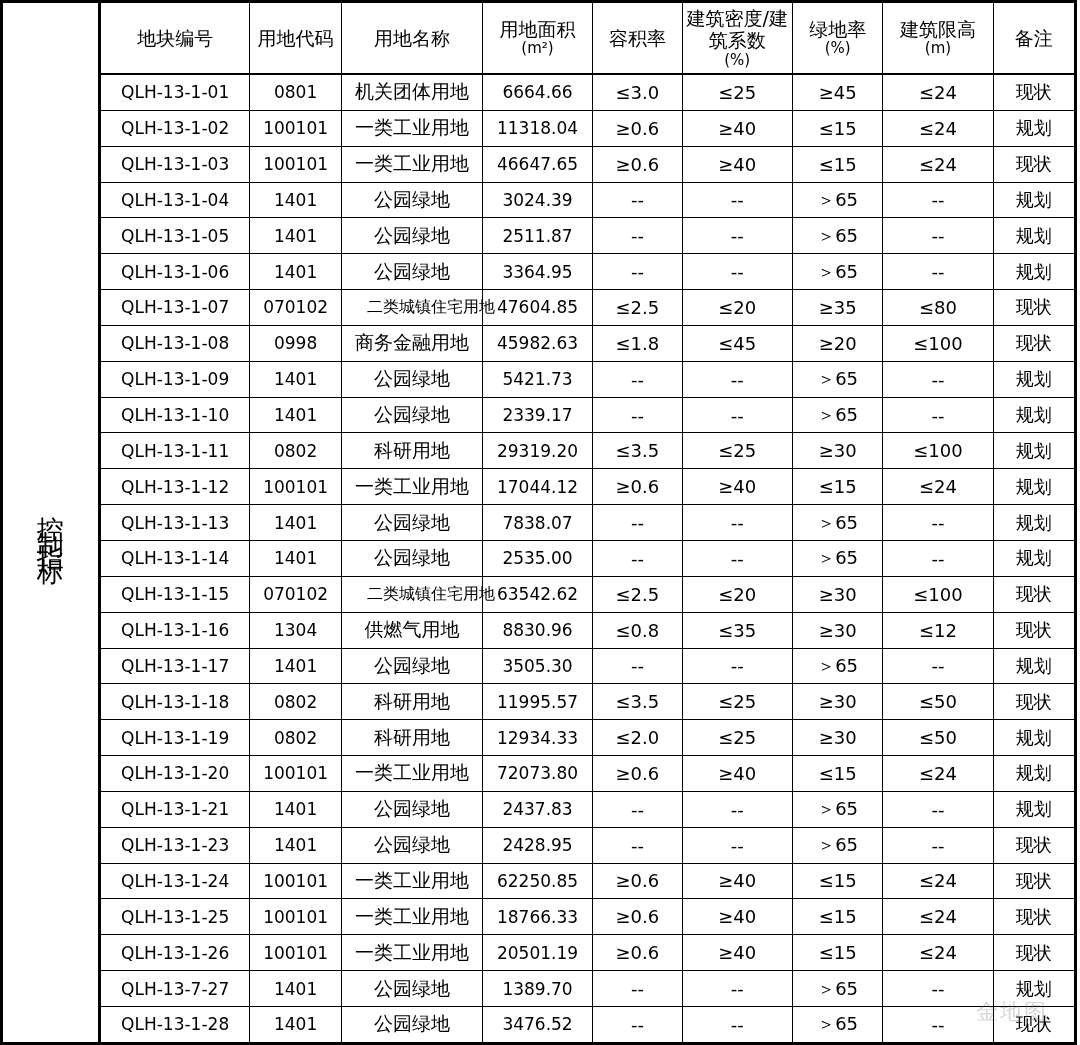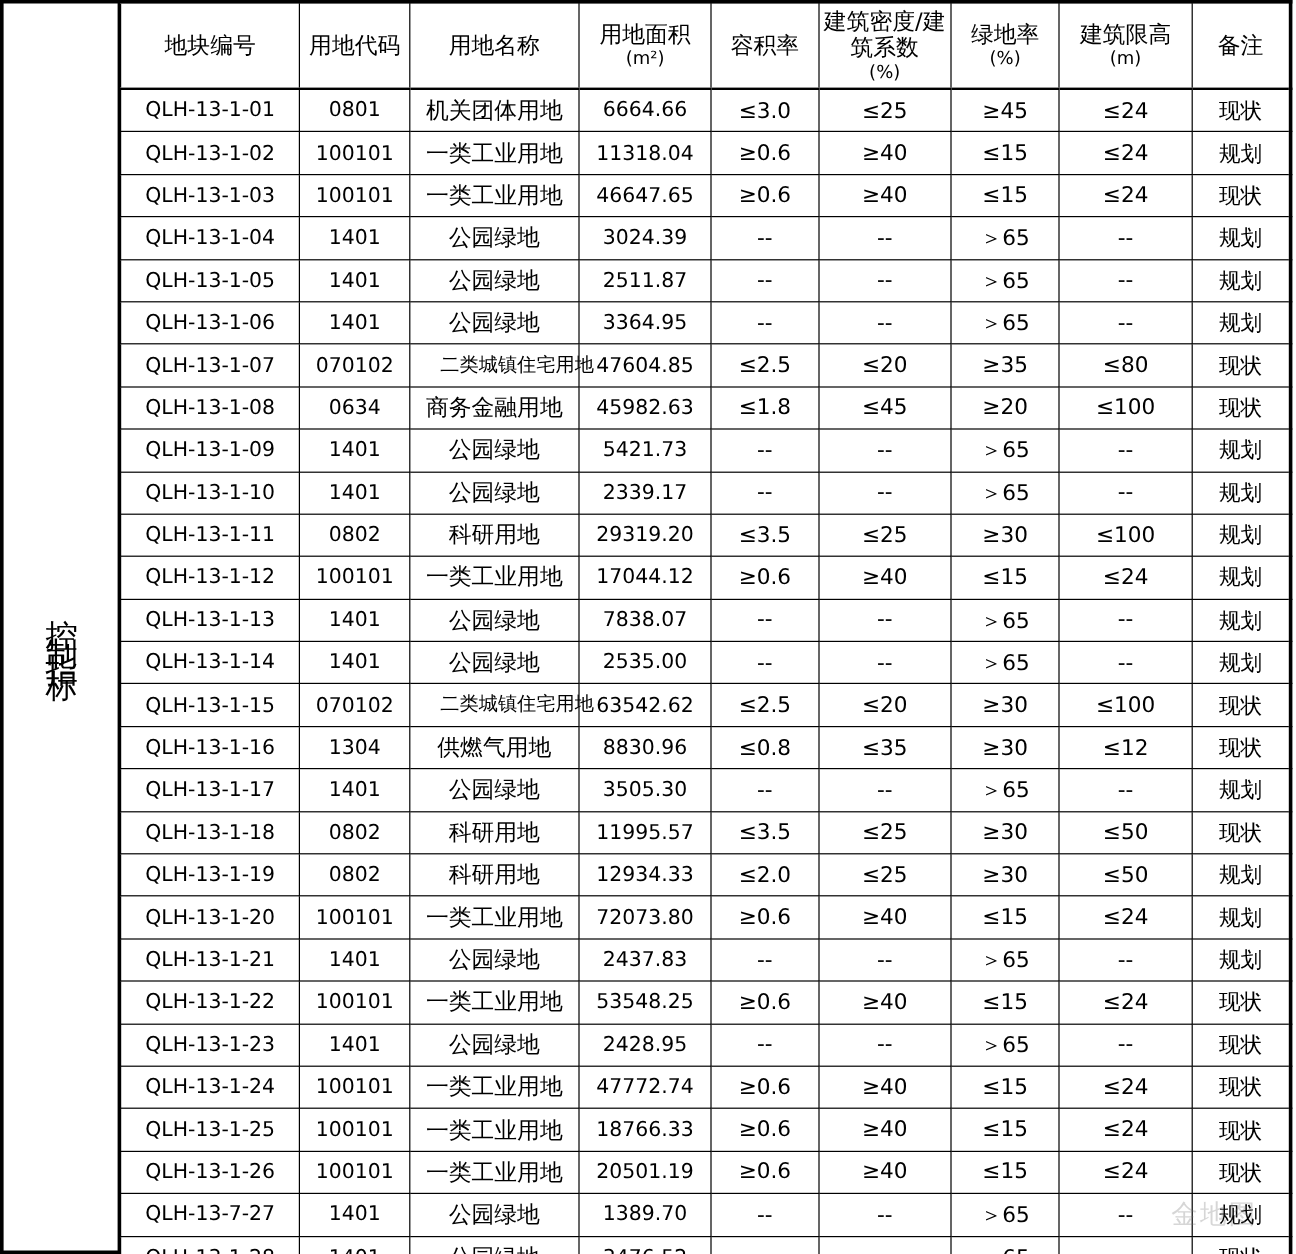--- a/index.html
+++ b/index.html
@@ -252,21 +252,21 @@
             <td class="c-name small">二类城镇住宅用地</td>
             <td class="c-area">47604.85</td>
             <td class="c-val">≤2.5</td>
             <td class="c-val">≤20</td>
             <td class="c-val">≥35</td>
             <td class="c-val">≤80</td>
             <td class="c-note">现状</td>
           </tr>
           <tr>
             <td class="c-id">QLH-13-1-08</td>
-            <td class="c-code">0634</td>
+            <td class="c-code">0998</td>
             <td class="c-name">商务金融用地</td>
             <td class="c-area">45982.63</td>
             <td class="c-val">≤1.8</td>
             <td class="c-val">≤45</td>
             <td class="c-val">≥20</td>
             <td class="c-val">≤100</td>
             <td class="c-note">现状</td>
           </tr>
           <tr>
             <td class="c-id">QLH-13-1-09</td>
@@ -405,46 +405,35 @@
             <td class="c-code">1401</td>
             <td class="c-name">公园绿地</td>
             <td class="c-area">2437.83</td>
             <td class="c-val">--</td>
             <td class="c-val">--</td>
             <td class="c-val">＞65</td>
             <td class="c-val">--</td>
             <td class="c-note">规划</td>
           </tr>
           <tr>
-            <td class="c-id">QLH-13-1-22</td>
-            <td class="c-code">100101</td>
-            <td class="c-name">一类工业用地</td>
-            <td class="c-area">53548.25</td>
-            <td class="c-val">≥0.6</td>
-            <td class="c-val">≥40</td>
-            <td class="c-val">≤15</td>
-            <td class="c-val">≤24</td>
-            <td class="c-note">现状</td>
-          </tr>
-          <tr>
             <td class="c-id">QLH-13-1-23</td>
             <td class="c-code">1401</td>
             <td class="c-name">公园绿地</td>
             <td class="c-area">2428.95</td>
             <td class="c-val">--</td>
             <td class="c-val">--</td>
             <td class="c-val">＞65</td>
             <td class="c-val">--</td>
             <td class="c-note">现状</td>
           </tr>
           <tr>
             <td class="c-id">QLH-13-1-24</td>
             <td class="c-code">100101</td>
             <td class="c-name">一类工业用地</td>
-            <td class="c-area">47772.74</td>
+            <td class="c-area">62250.85</td>
             <td class="c-val">≥0.6</td>
             <td class="c-val">≥40</td>
             <td class="c-val">≤15</td>
             <td class="c-val">≤24</td>
             <td class="c-note">现状</td>
           </tr>
           <tr>
             <td class="c-id">QLH-13-1-25</td>
             <td class="c-code">100101</td>
             <td class="c-name">一类工业用地</td>

